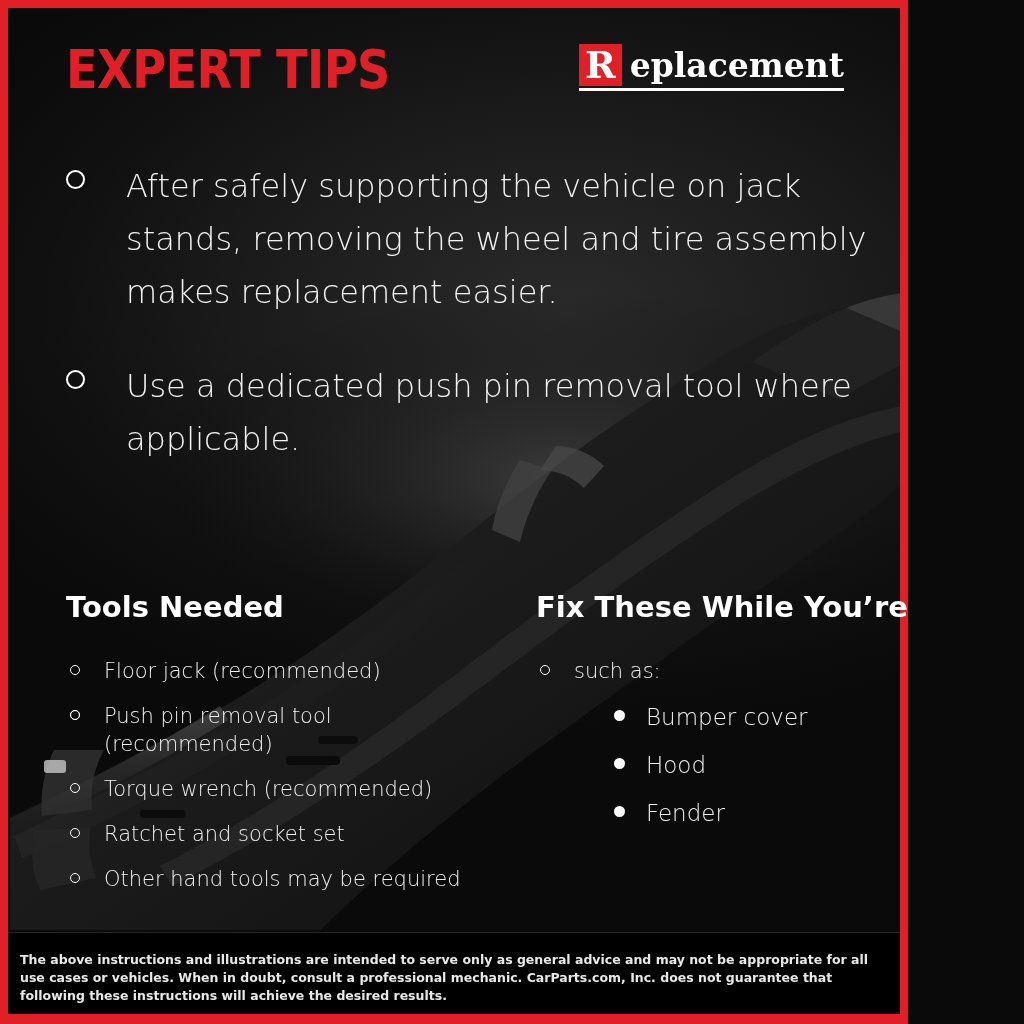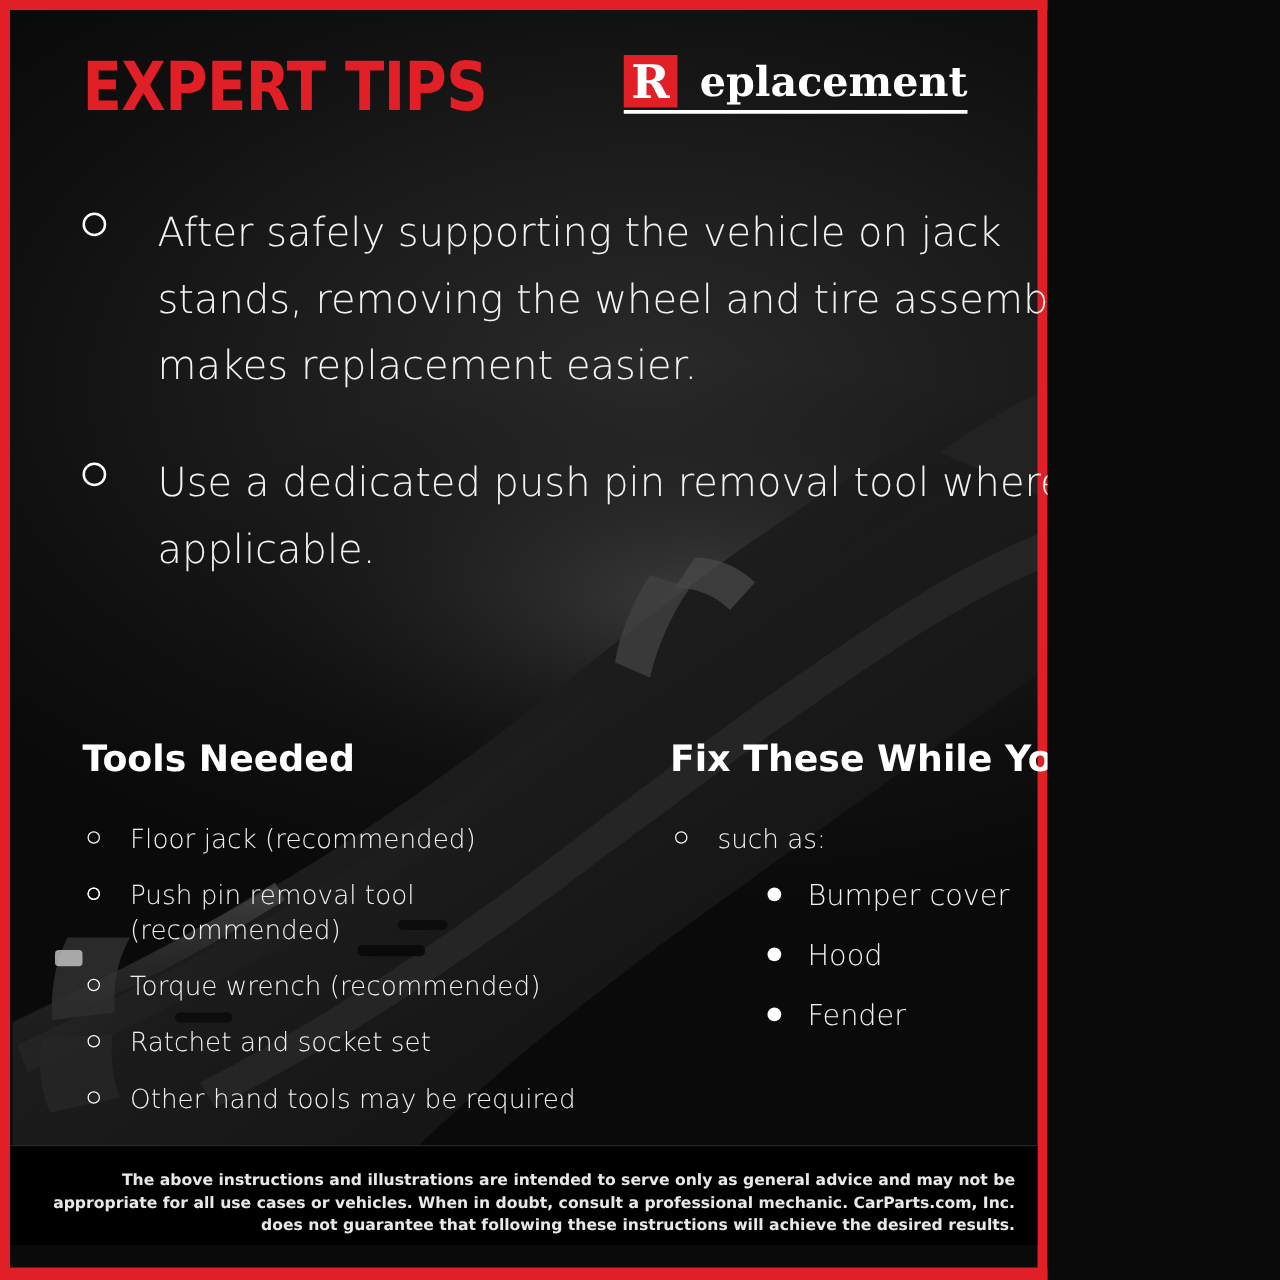--- a/index.html
+++ b/index.html
@@ -5,21 +5,21 @@
   * { margin:0; padding:0; box-sizing:border-box; }
   html, body { width:1024px; height:1024px; }
   body {
     background:#0a0a0a;
     font-family:"Liberation Sans", sans-serif;
     color:#ffffff;
     overflow:hidden;
   }
   #page {
     position:relative;
-    width:838px;
+    width:908px;
     height:1024px;
     background:
       radial-gradient(ellipse 700px 420px at 62% 30%, #2a2a2a 0%, #1b1b1b 45%, #101010 75%, #0a0a0a 100%),
       #0a0a0a;
     overflow:hidden;
   }
   
   .frame-top, .frame-bottom, .frame-left, .frame-right {
     position:absolute; background:#e01f26;
   }
@@ -67,21 +67,21 @@
     font-size:37px;
     line-height:40px;
     padding:1px 6px 1px 6px;
   }
   .logo-word {
     font-family:"DejaVu Serif", serif;
     font-weight:bold;
     font-size:33px;
     line-height:40px;
     color:#ffffff;
-    padding-left:18px;
+    padding-left:8px;
   }
 
   
   .tips {
     position:absolute;
     left:66px; top:160px;
     width:880px;
   }
   .tip {
     display:flex;
@@ -161,26 +161,25 @@
     left:4px; top:7px;
     width:11px; height:11px;
     background:#ffffff;
     border-radius:50%;
   }
   .lead-line2 { display:block; }
 
   
   .disclaimer {
     position:absolute;
-    left:8px; right:8px; bottom:28px;
+    left:8px; right:8px; bottom:12px;
     height:80px;
     background:#000000;
     border-top:1px solid #262626;
     padding:18px 18px 0 12px;
-    text-align:right;
   }
   .disclaimer p {
     font-size:12.5px;
     line-height:1.45;
     color:#e8e8e8;
     font-family:"DejaVu Sans", sans-serif;
     font-weight:bold;
   }
 </style>
 </head>

